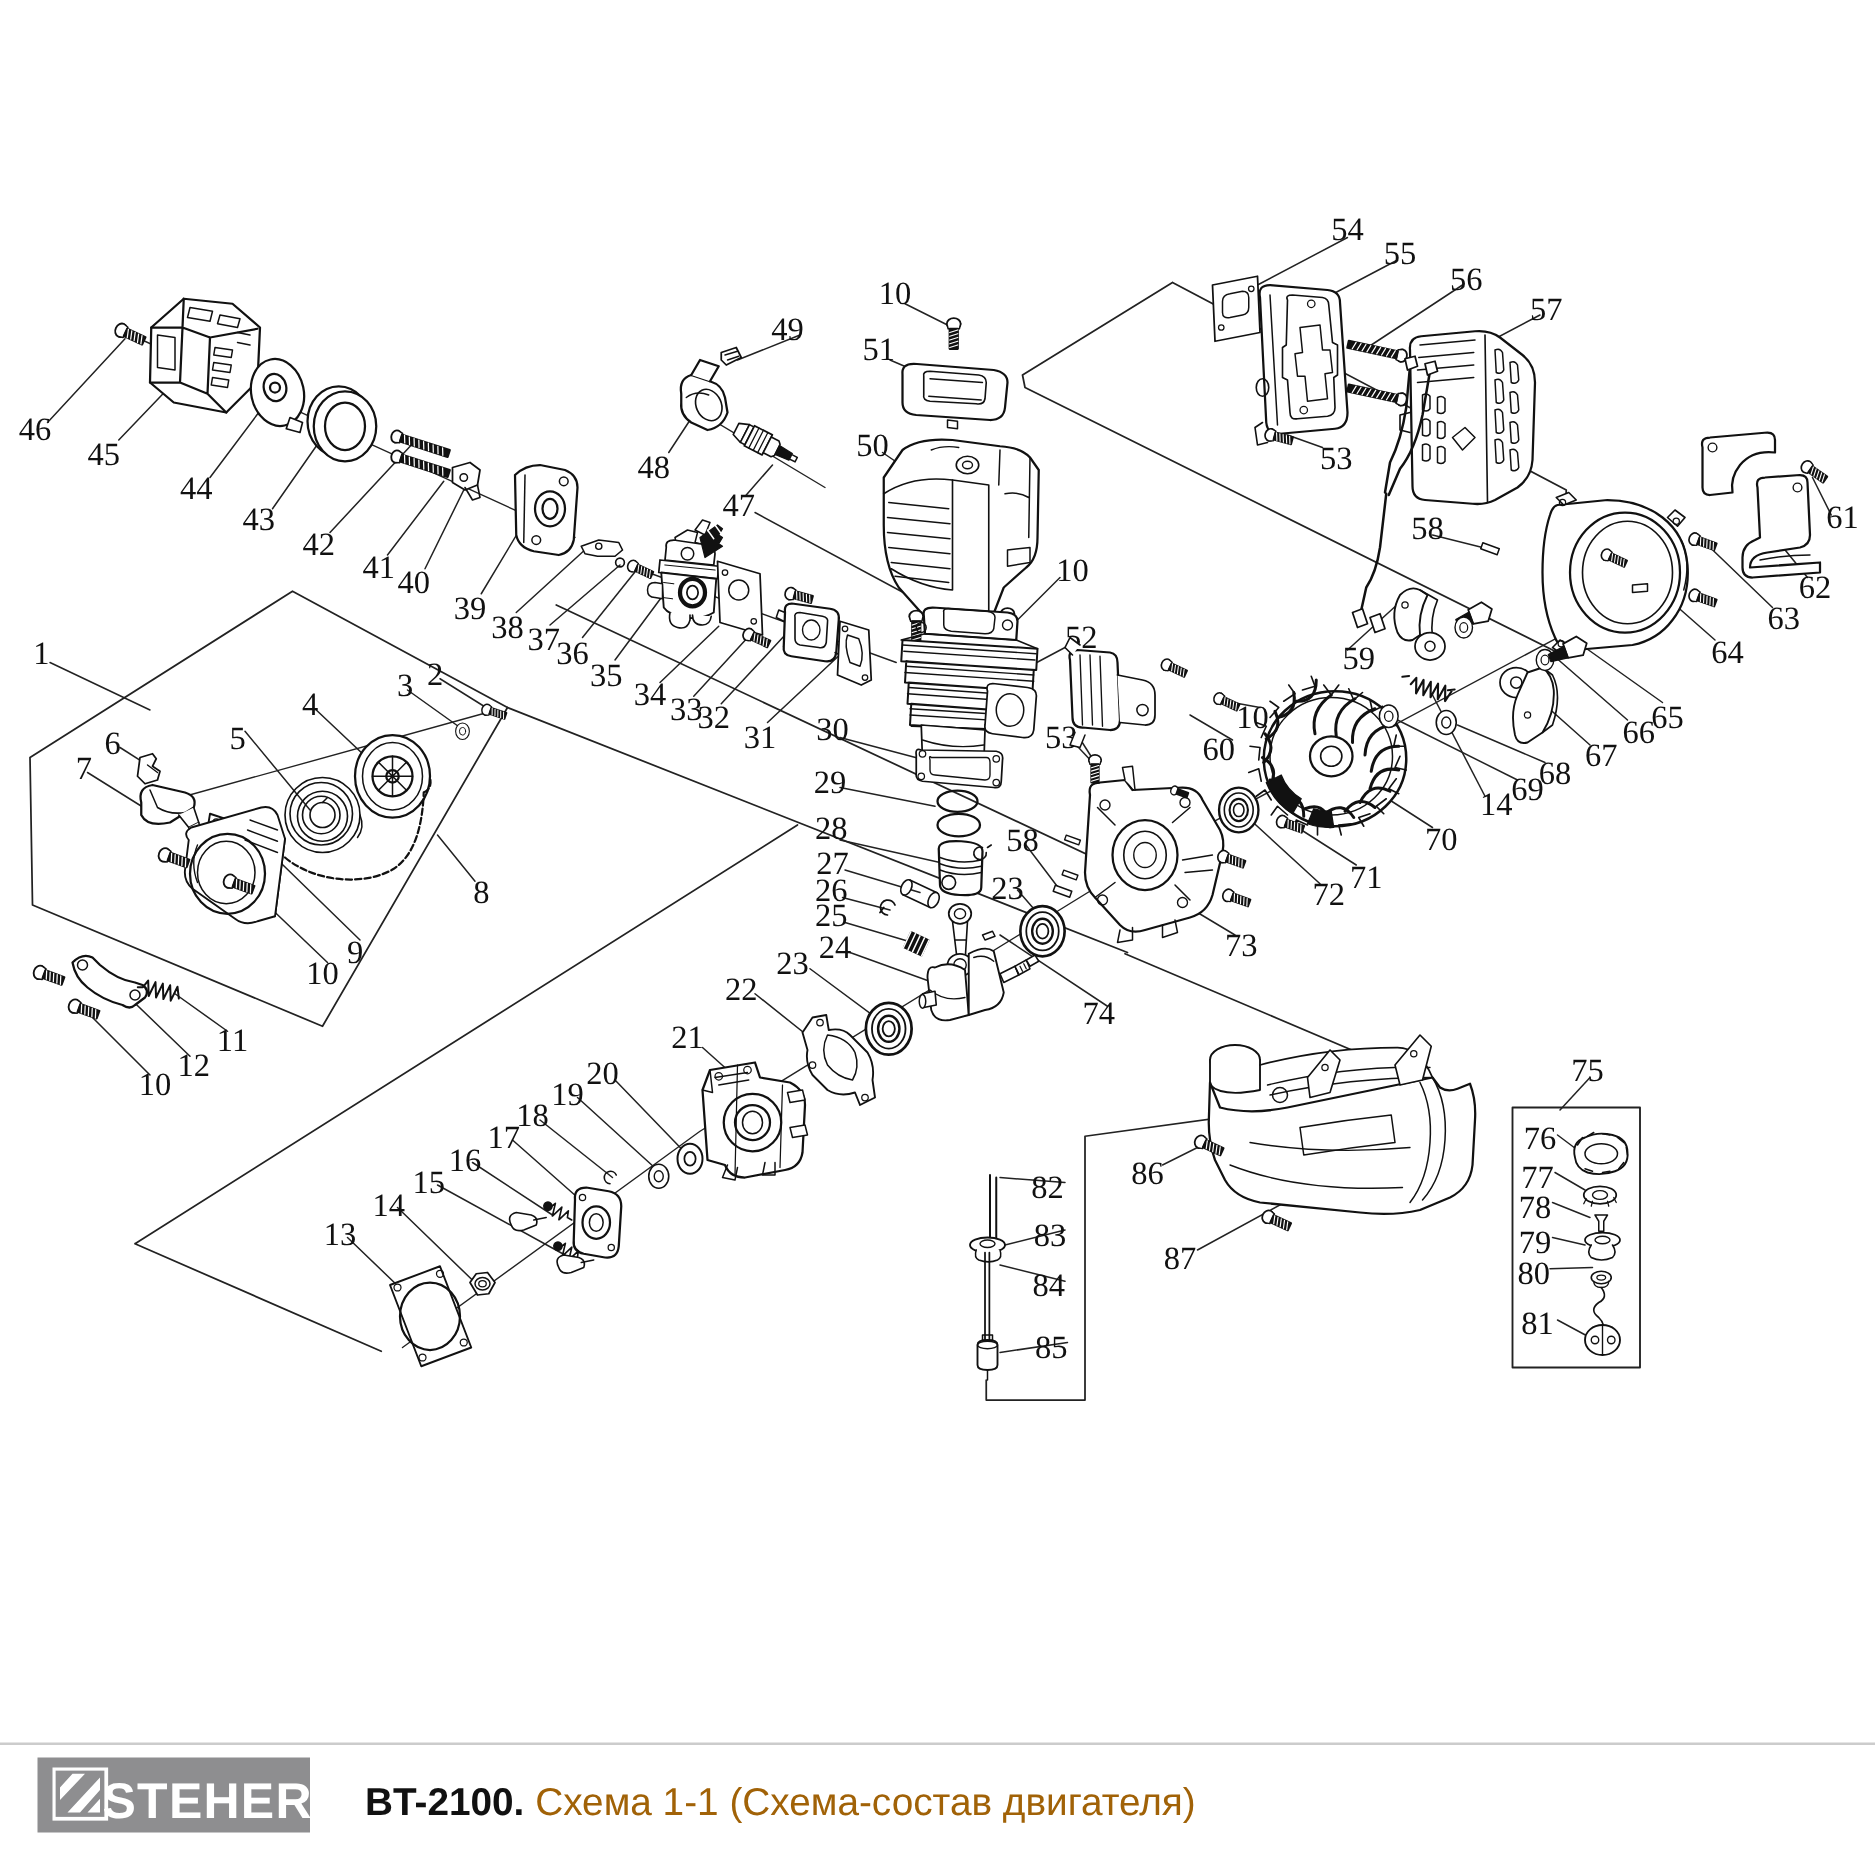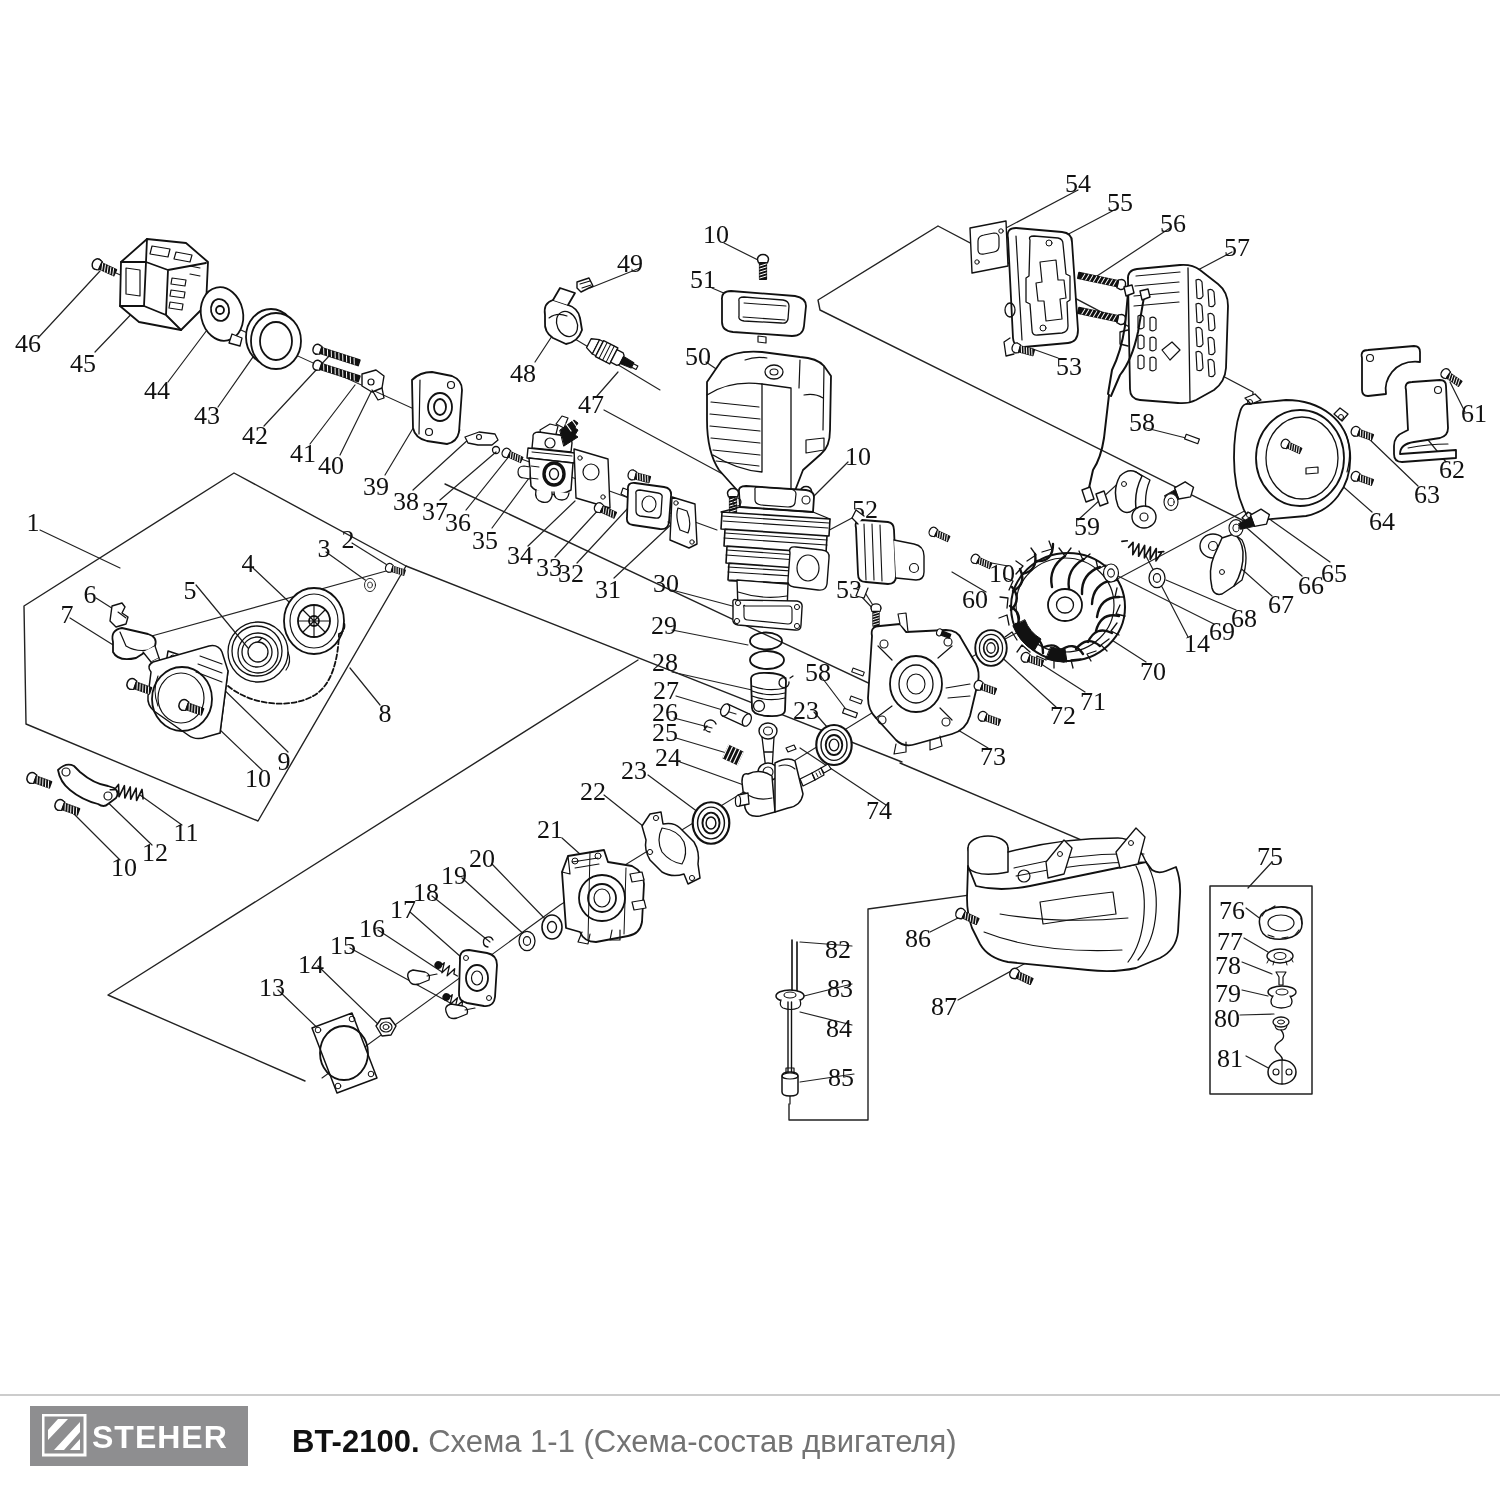--- a/index.html
+++ b/index.html
@@ -1019,16 +1019,16 @@
 
 <div style="position:absolute;left:0;top:1394px;width:1500px;height:2px;background:#cccccc;"></div>
 
 <div style="position:absolute;left:30px;top:1406px;width:218px;height:60px;background:#8e8e90;"></div>
 
 <svg style="position:absolute;left:42px;top:1414px;" width="46" height="44" viewBox="0 0 46 44">
   <rect x="1" y="1" width="42" height="40" fill="#8e8e90" stroke="#ffffff" stroke-width="3"></rect>
   <path d="M6,16 L16,5 L26,5 L6,26 Z M12,36 L38,8 L38,18 L22,36 Z M28,36 L38,25 L38,36 Z" fill="#ffffff"></path>
 </svg>
 
-<div style="position:absolute;left:92px;top:1419px;font-family:'Liberation Sans',sans-serif;font-weight:bold;font-size:32px;letter-spacing:1px;color:#ffffff;">STEHER</div>
-
-<div style="position:absolute;left:292px;top:1424px;font-family:'Liberation Sans',sans-serif;font-size:31px;color:#111;"><b>BT-2100.</b> <span style="color:#737373;">Схема 1-1 (Схема-состав двигателя)</span></div>
+<div style="position:absolute;left:82px;top:1419px;font-family:'Liberation Sans',sans-serif;font-weight:bold;font-size:40px;letter-spacing:1px;color:#ffffff;">STEHER</div>
+
+<div style="position:absolute;left:292px;top:1424px;font-family:'Liberation Sans',sans-serif;font-size:31px;color:#111;"><b>BT-2100.</b> <span style="color:#a16207;">Схема 1-1 (Схема-состав двигателя)</span></div>
 </div>
 
 </body></html>

